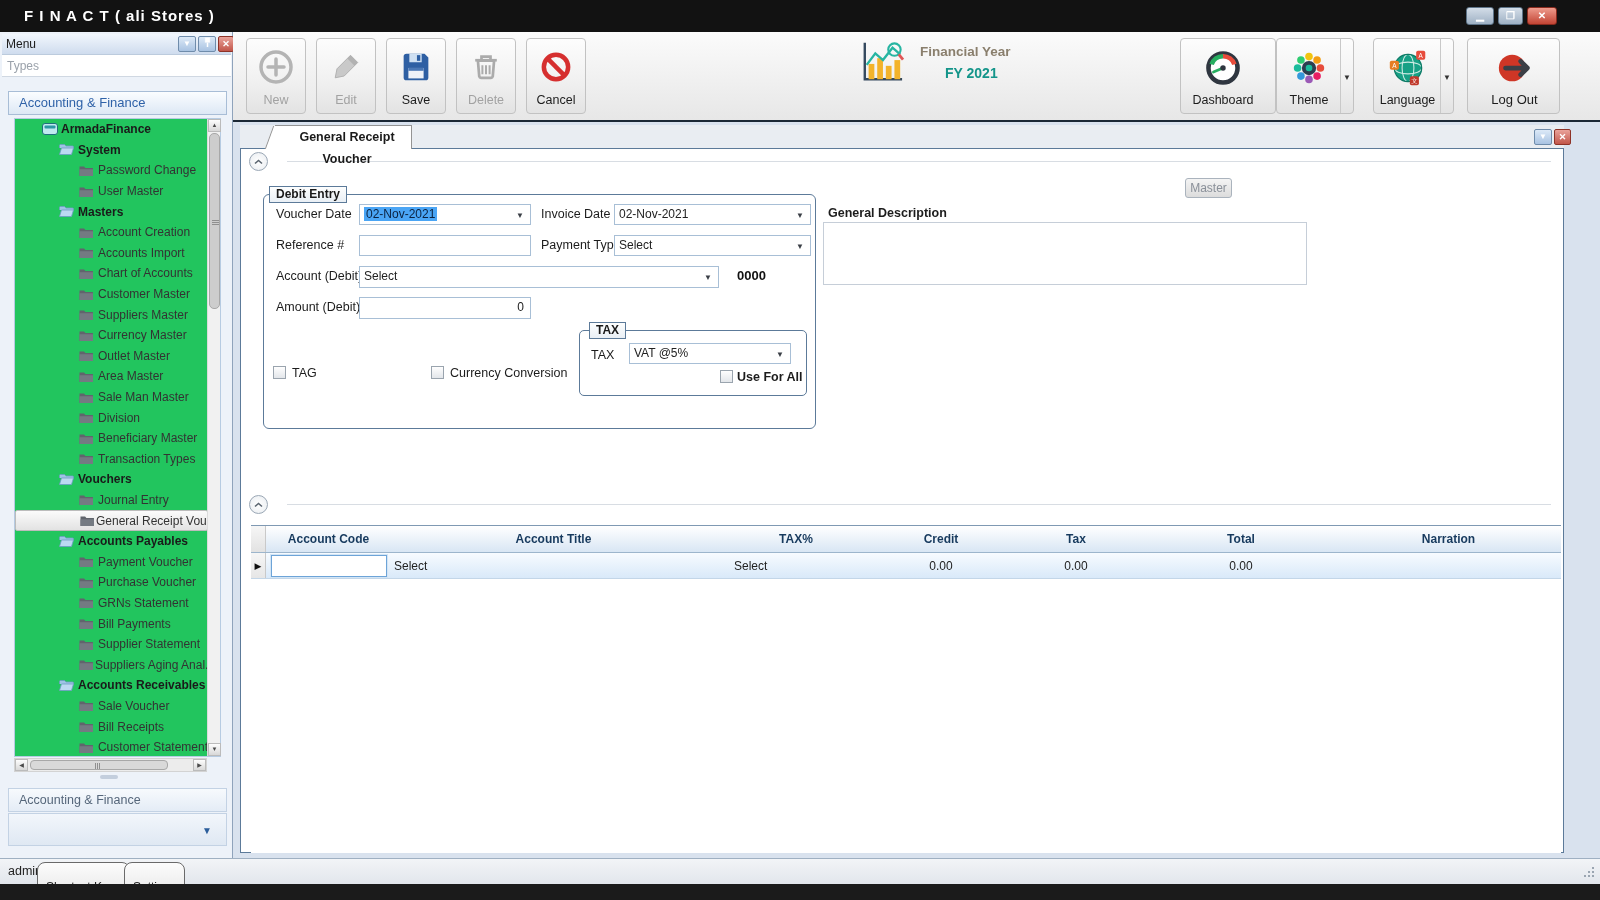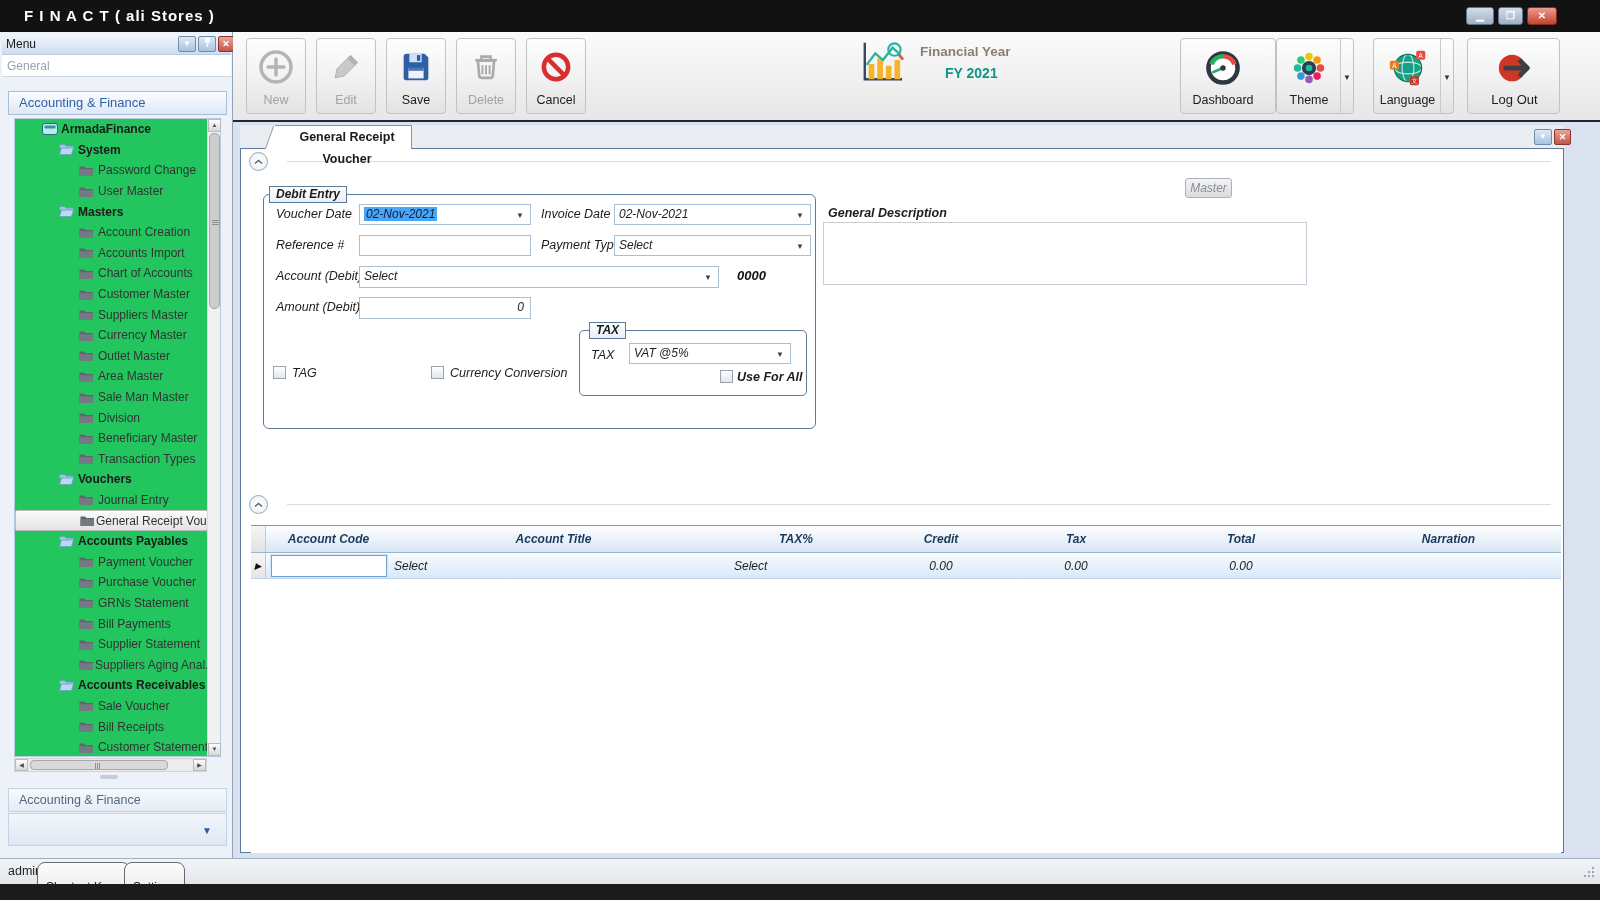--- a/index.html
+++ b/index.html
@@ -65,21 +65,21 @@
   #fy-block .fy-value { position:absolute; left:712px; top:33px; font-size:14px; font-weight:bold; color:#14958a; }
 
   
   #workspace { position:absolute; left:233px; top:122px; width:1367px; height:736px; background:#d9e2ee; }
   #tabstrip { position:absolute; left:7px; top:3px; width:1324px; height:23px; background:#e9edf2; }
   #tab-active { position:absolute; left:35px; top:0; width:137px; height:24px; background:#fff; border:1px solid #949494; border-bottom:none; border-left:none; z-index:3; }
   #tab-active::before { content:""; position:absolute; left:-6px; top:0; width:12px; height:100%; background:#fff; border-left:1px solid #949494; transform:skewX(-20deg); }
   #tab-active span { position:absolute; left:8px; right:0; top:0; line-height:22px; text-align:center; font-weight:bold; font-size:12.5px; color:#1a1a1a; }
   .tabstrip-btn { position:absolute; top:4px; width:18px; height:16px; border:1px solid #6f8cab; border-radius:2px; background:linear-gradient(#dce9f7,#a9c3e2); text-align:center; color:#fff; font-size:8px; line-height:14px; z-index:3; }
   .tabstrip-btn.red { background:linear-gradient(#e9a29a,#c2564a); border-color:#8e3328; font-size:9px; font-weight:bold; width:17px; }
-  #main-panel { position:absolute; left:7px; top:26px; width:1324px; height:705px; background:#fff; border:1px solid #5c7a99; z-index:2;font-style:italic; }
+  #main-panel { position:absolute; left:7px; top:26px; width:1324px; height:705px; background:#fff; border:1px solid #5c7a99; z-index:2; }
 
   .collapse-btn { position:absolute; width:19px; height:19px; border:1px solid #9aa7b5; border-radius:50%; background:radial-gradient(#ffffff,#e8ecf0); display:flex; align-items:center; justify-content:center; }
   .hline { position:absolute; height:1px; background:#d8dde3; }
 
   .groupbox { position:absolute; border:1px solid #5c7a99; border-radius:6px; }
   .legend { position:absolute; border:1px solid #5c7a99; background:linear-gradient(#fdfefe,#e9eff5); font-weight:bold; font-size:12px; color:#1a1a1a; padding:1px 6px; line-height:13px; }
 
   .fld-label { position:absolute; font-size:12.5px; color:#1c1c1c; white-space:nowrap; }
   .fld-label.bold { font-weight:bold; }
   .field { position:absolute; height:21px; background:#fff; border:1px solid #a8bfd6; }
@@ -130,21 +130,21 @@
     <span class="mh-btn" style="left:176px;">▼</span>
     <span class="mh-btn" style="left:196px;">
       <svg width="9" height="11" viewBox="0 0 9 11">
           <rect x="2" y="0.5" width="5" height="5" fill="#fff" stroke="#e8eef5" stroke-width="0.5"></rect>
           <line x1="4.5" y1="5.5" x2="4.5" y2="10" stroke="#fff" stroke-width="1.5"></line>
         </svg>
     </span>
     <span class="mh-btn red" style="left:216px;">✕</span>
   </div>
   <div class="filter-row">
-    <span class="ph">General</span>
+    <span class="ph">Types</span>
   </div>
   <div class="group-header">
     <span>Accounting &amp; Finance</span>
   </div>
 
   <div id="tree-box">
     <div id="menu-tree">
         <div class="tree-row root">
           <span class="tree-icon">
             <svg width="16" height="12" viewBox="0 0 16 12">

